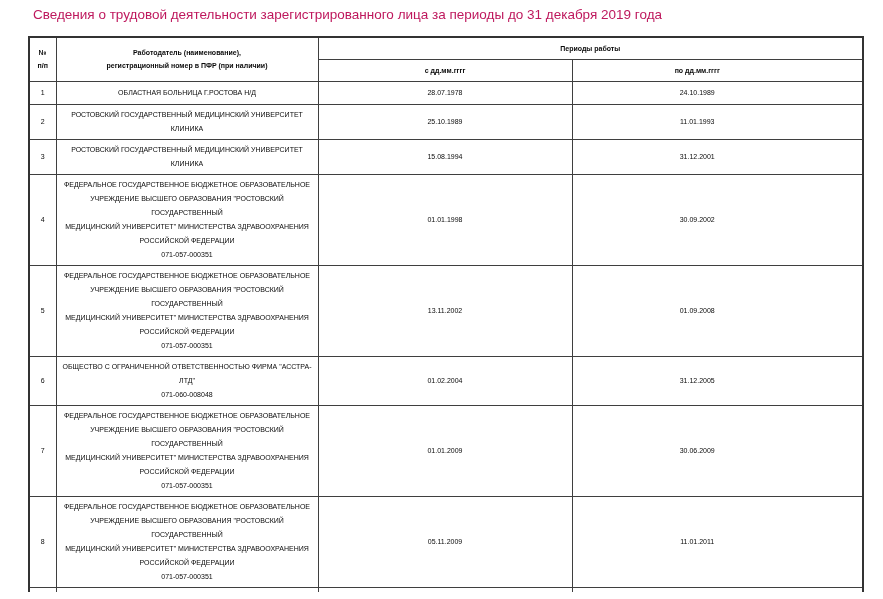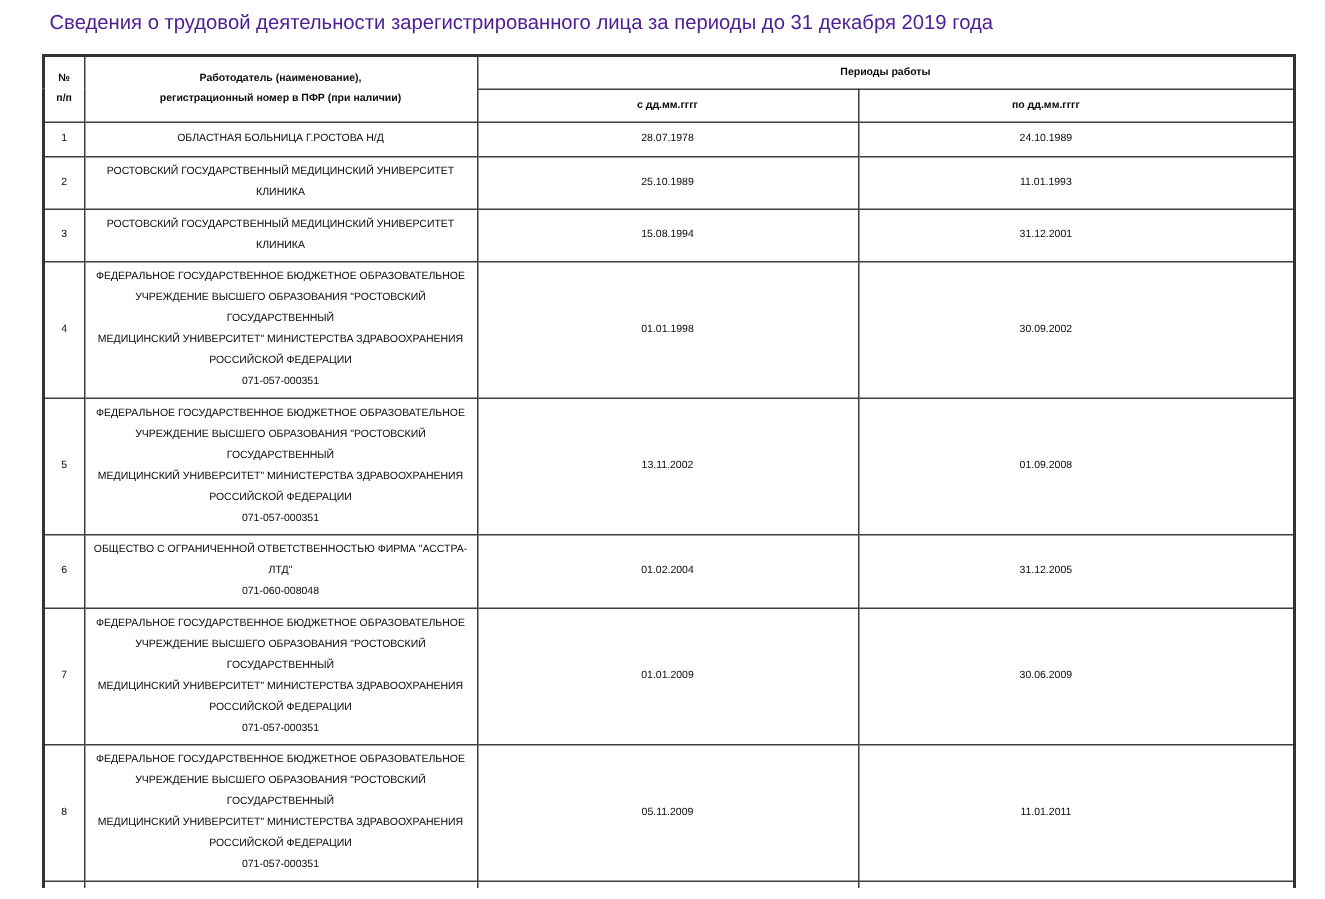--- a/index.html
+++ b/index.html
@@ -17,21 +17,21 @@
     width: 883px;
     height: 599px;
     background: #ffffff;
   }
   .doc-title {
     position: absolute;
     left: 33px;
     top: 7px;
     font-size: 13.5px;
     font-weight: 400;
-    color: #4c1d95;
+    color: #be185d;
     white-space: nowrap;
   }
   .table-clip {
     position: absolute;
     left: 28px;
     top: 36px;
     width: 840px;
     height: 556px;
     overflow: hidden;
   }

